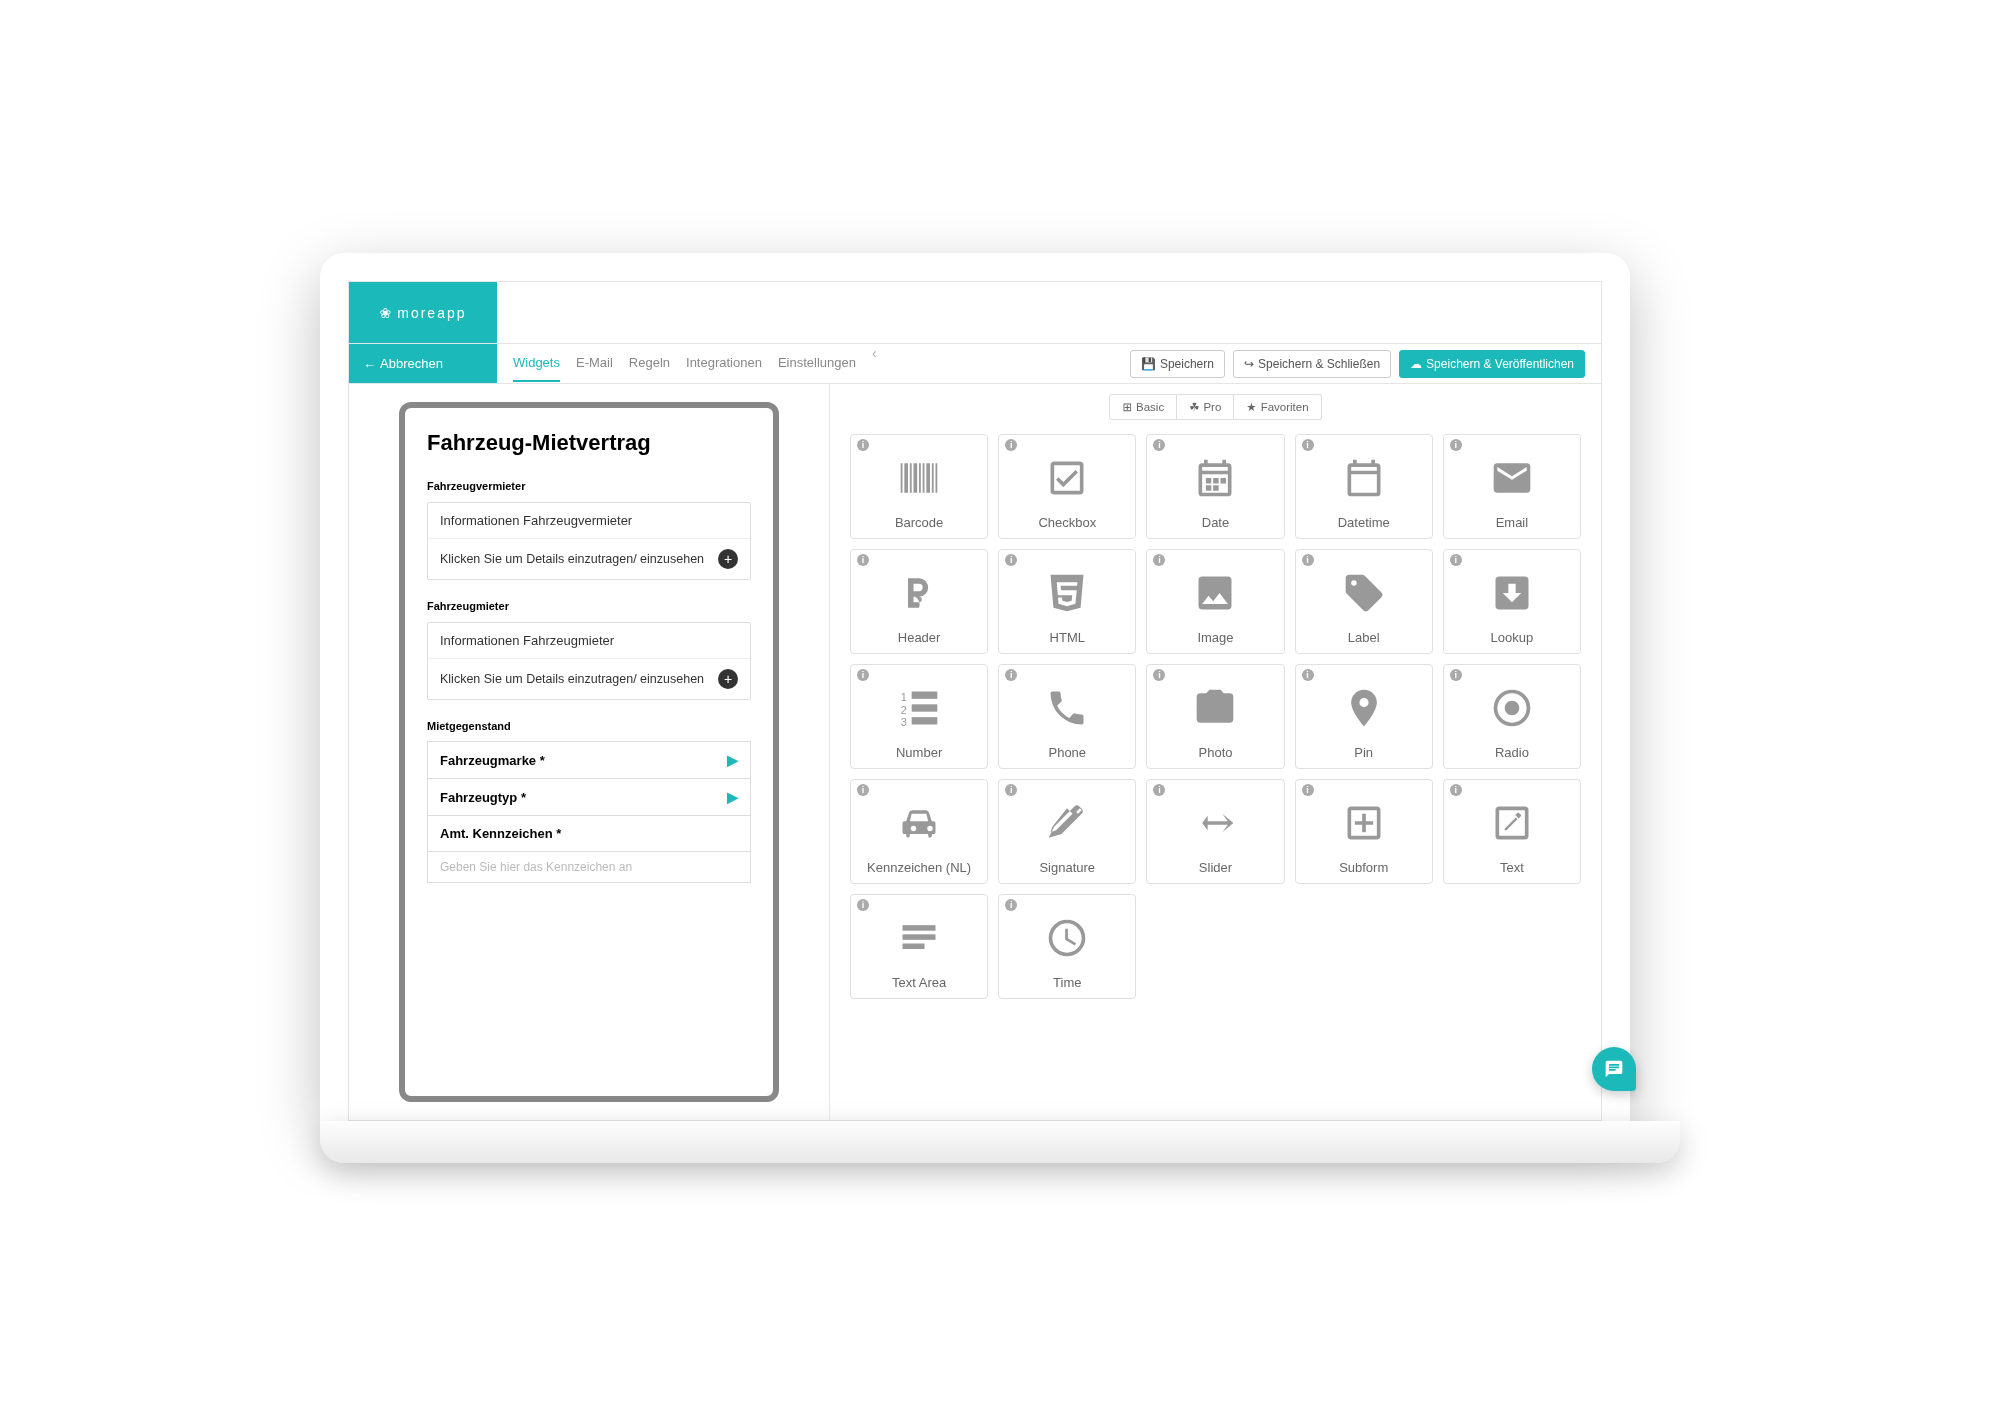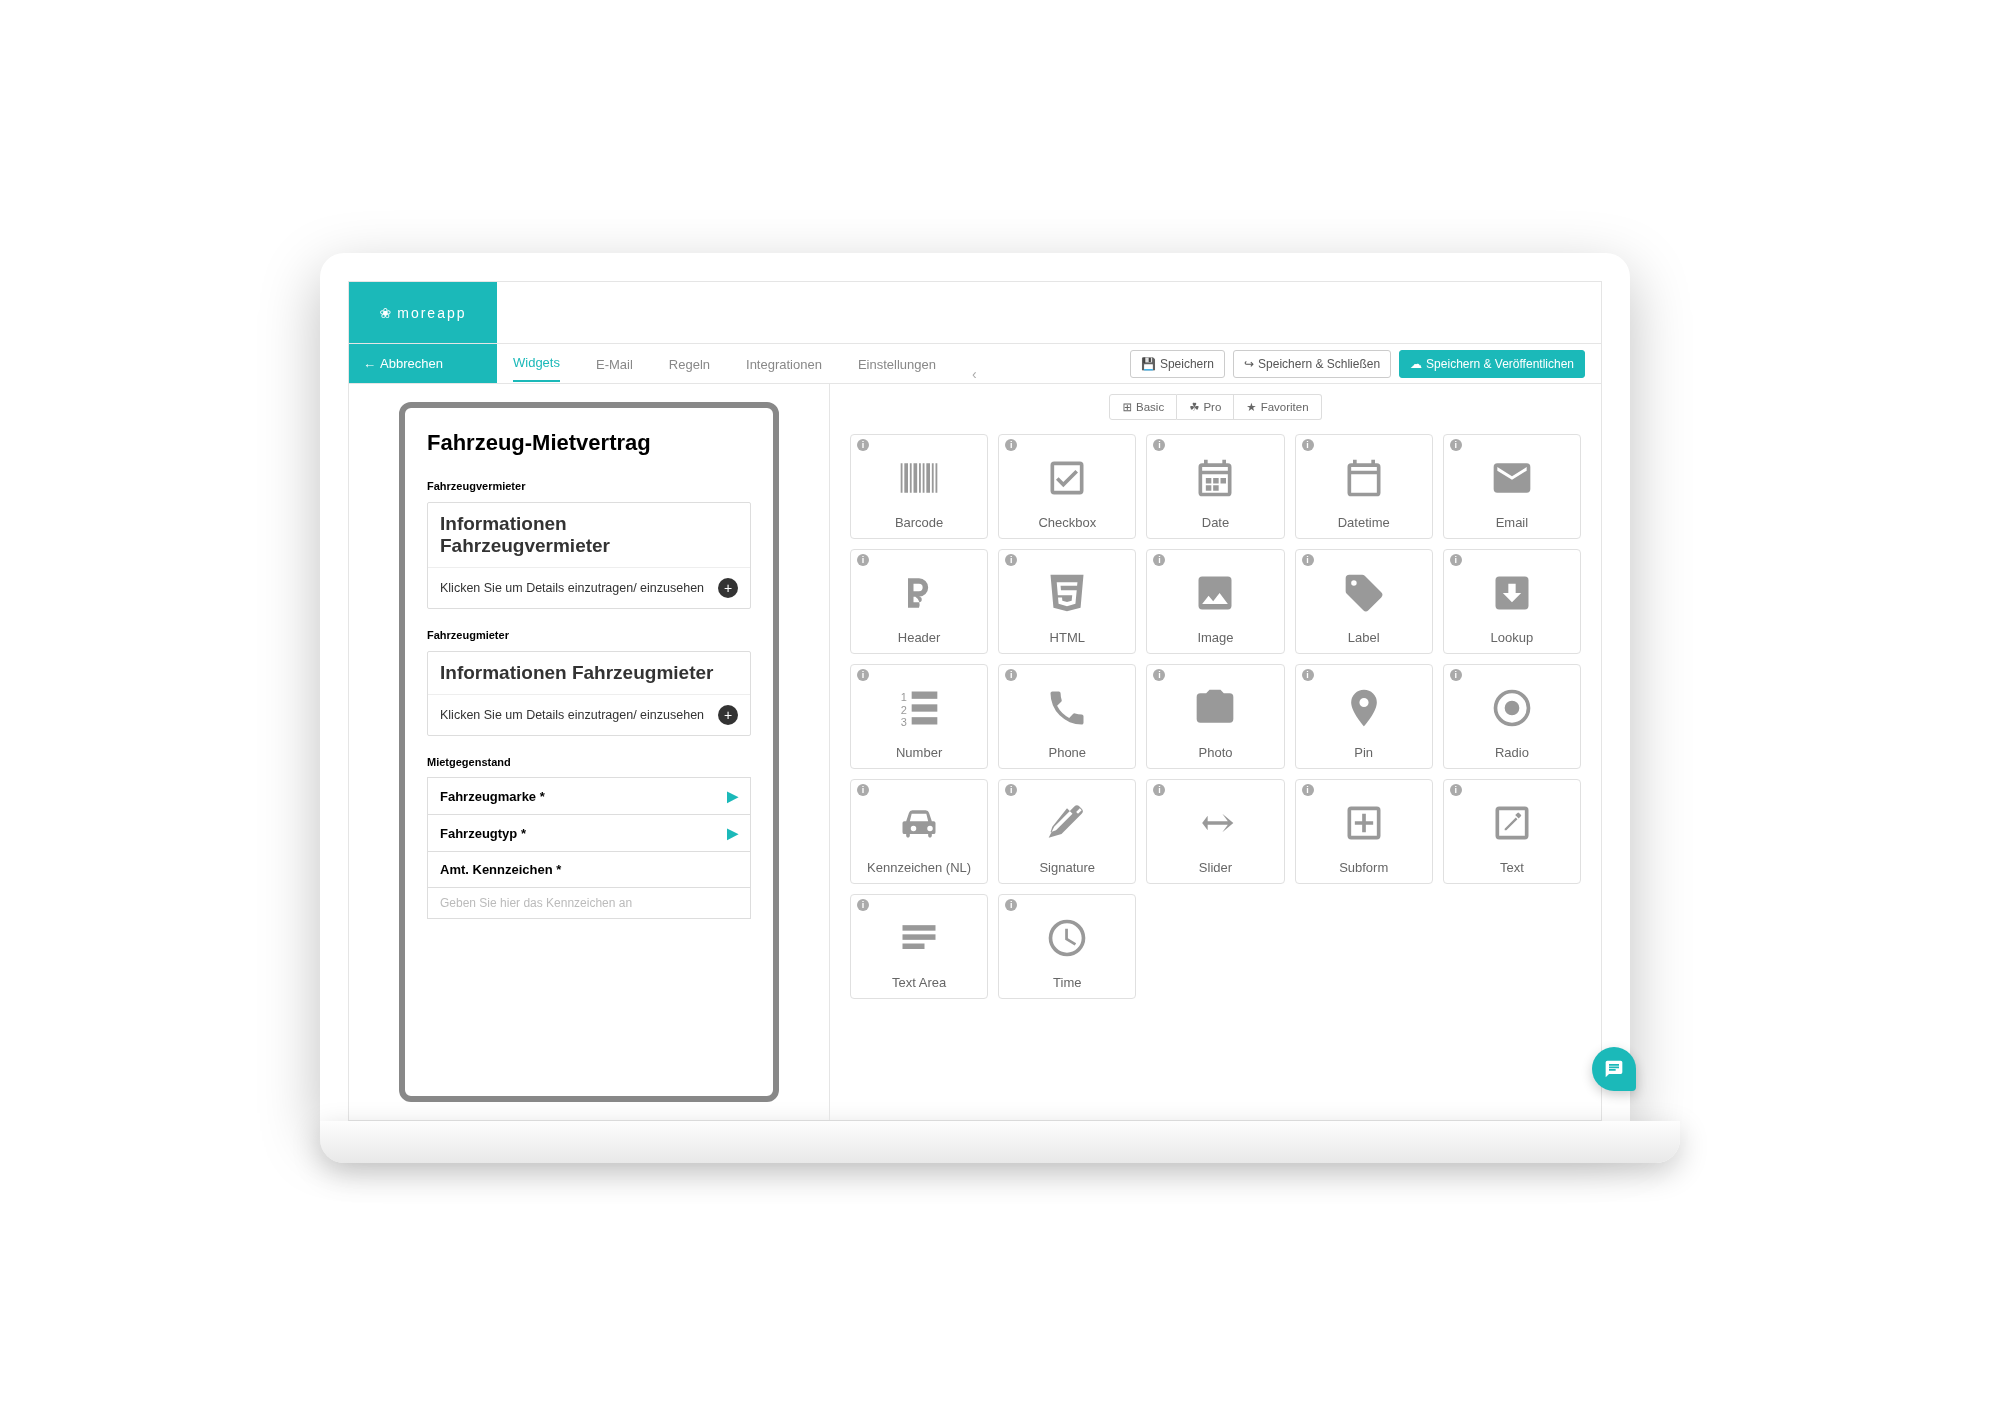--- a/index.html
+++ b/index.html
@@ -8,34 +8,34 @@
 .screen{background:#fff;border:1px solid #e5e5e5;height:840px;overflow:hidden;display:flex;flex-direction:column}
 .laptop-base{width:1360px;height:42px;background:linear-gradient(180deg,#fdfdfd,#e8e8e8);border-radius:0 0 24px 24px;margin:0 auto;box-shadow:0 10px 30px rgba(0,0,0,.2)}
 .top-row{display:flex;height:62px;border-bottom:1px solid #e5e5e5}
 .brand-box{width:148px;background:#1bb9b9;color:#fff;display:flex;align-items:center;justify-content:center;font-size:14px;letter-spacing:2px}
 .brand-box span{display:flex;align-items:center;gap:4px}
 .title-area{flex:1;display:flex;align-items:center;padding:0 20px}
 .title-area h1{font-size:26px;font-weight:300;color:#888}
 .sub-row{display:flex;height:40px;border-bottom:1px solid #e5e5e5}
 .cancel-box{width:148px;background:#1bb9b9;color:#fff;display:flex;align-items:center;padding:0 14px;font-size:13px;gap:4px}
 .tabs-and-actions{flex:1;display:flex;justify-content:space-between;align-items:center;padding:0 16px}
-.tabs{display:flex;gap:36px;align-items:flex-end;font-size:13px;color:#888}
+.tabs{display:flex;gap:16px;align-items:flex-start;font-size:13px;color:#888}
 .tab{padding:10px 0;cursor:pointer}
 .tab.active{color:#1bb9b9;border-bottom:2px solid #1bb9b9}
 .chev{color:#aaa;font-size:14px}
 .actions{display:flex;gap:8px}
 .btn{border:1px solid #ccc;background:#fff;padding:6px 10px;font-size:12px;border-radius:3px;color:#555;display:flex;align-items:center;gap:4px;cursor:pointer}
 .btn.primary{background:#1bb9b9;color:#fff;border-color:#1bb9b9}
 .content{flex:1;display:flex;overflow:hidden}
 .left{width:480px;padding:18px 14px;display:flex;justify-content:center}
 .phone{width:380px;border:6px solid #888;border-radius:12px;padding:22px 22px 0;background:#fff;overflow:hidden}
 .phone h2{font-size:22px;font-weight:700;margin-bottom:24px}
 .phone h3{font-size:11px;font-weight:700;margin:10px 0 10px}
 .section-item{border:1px solid #ddd;border-radius:2px;margin-bottom:20px}
-.section-item .hdr{padding:10px 12px;font-size:19px;font-weight:700;color:#333}
+.section-item .hdr{padding:10px 12px;font-size:13px;font-weight:400;color:#333}
 .section-item .expand{padding:10px 12px;font-size:12.5px;color:#333;display:flex;justify-content:space-between;align-items:center;border-top:1px solid #eee}
 .plus-circle{width:20px;height:20px;border-radius:50%;background:#333;color:#fff;display:flex;align-items:center;justify-content:center;font-size:14px}
 .field{border:1px solid #ddd;padding:10px 12px;font-size:13px;font-weight:600;display:flex;justify-content:space-between;align-items:center;margin-top:-1px}
 .field .caret{color:#1bb9b9;font-size:14px}
 .placeholder{color:#bbb;font-size:12px;font-weight:400;padding:8px 12px;border:1px solid #ddd;margin-top:-1px}
 .right{flex:1;border-left:1px solid #e5e5e5;padding:0 20px 20px;overflow:auto}
 .filter-tabs{display:flex;justify-content:center;padding:10px 0 14px;gap:0}
 .filter-tab{border:1px solid #ddd;padding:5px 12px;font-size:11.5px;color:#666;display:flex;align-items:center;gap:4px;cursor:pointer;background:#fff}
 .filter-tab:first-child{border-radius:3px 0 0 3px}
 .filter-tab:last-child{border-radius:0 3px 3px 0}

